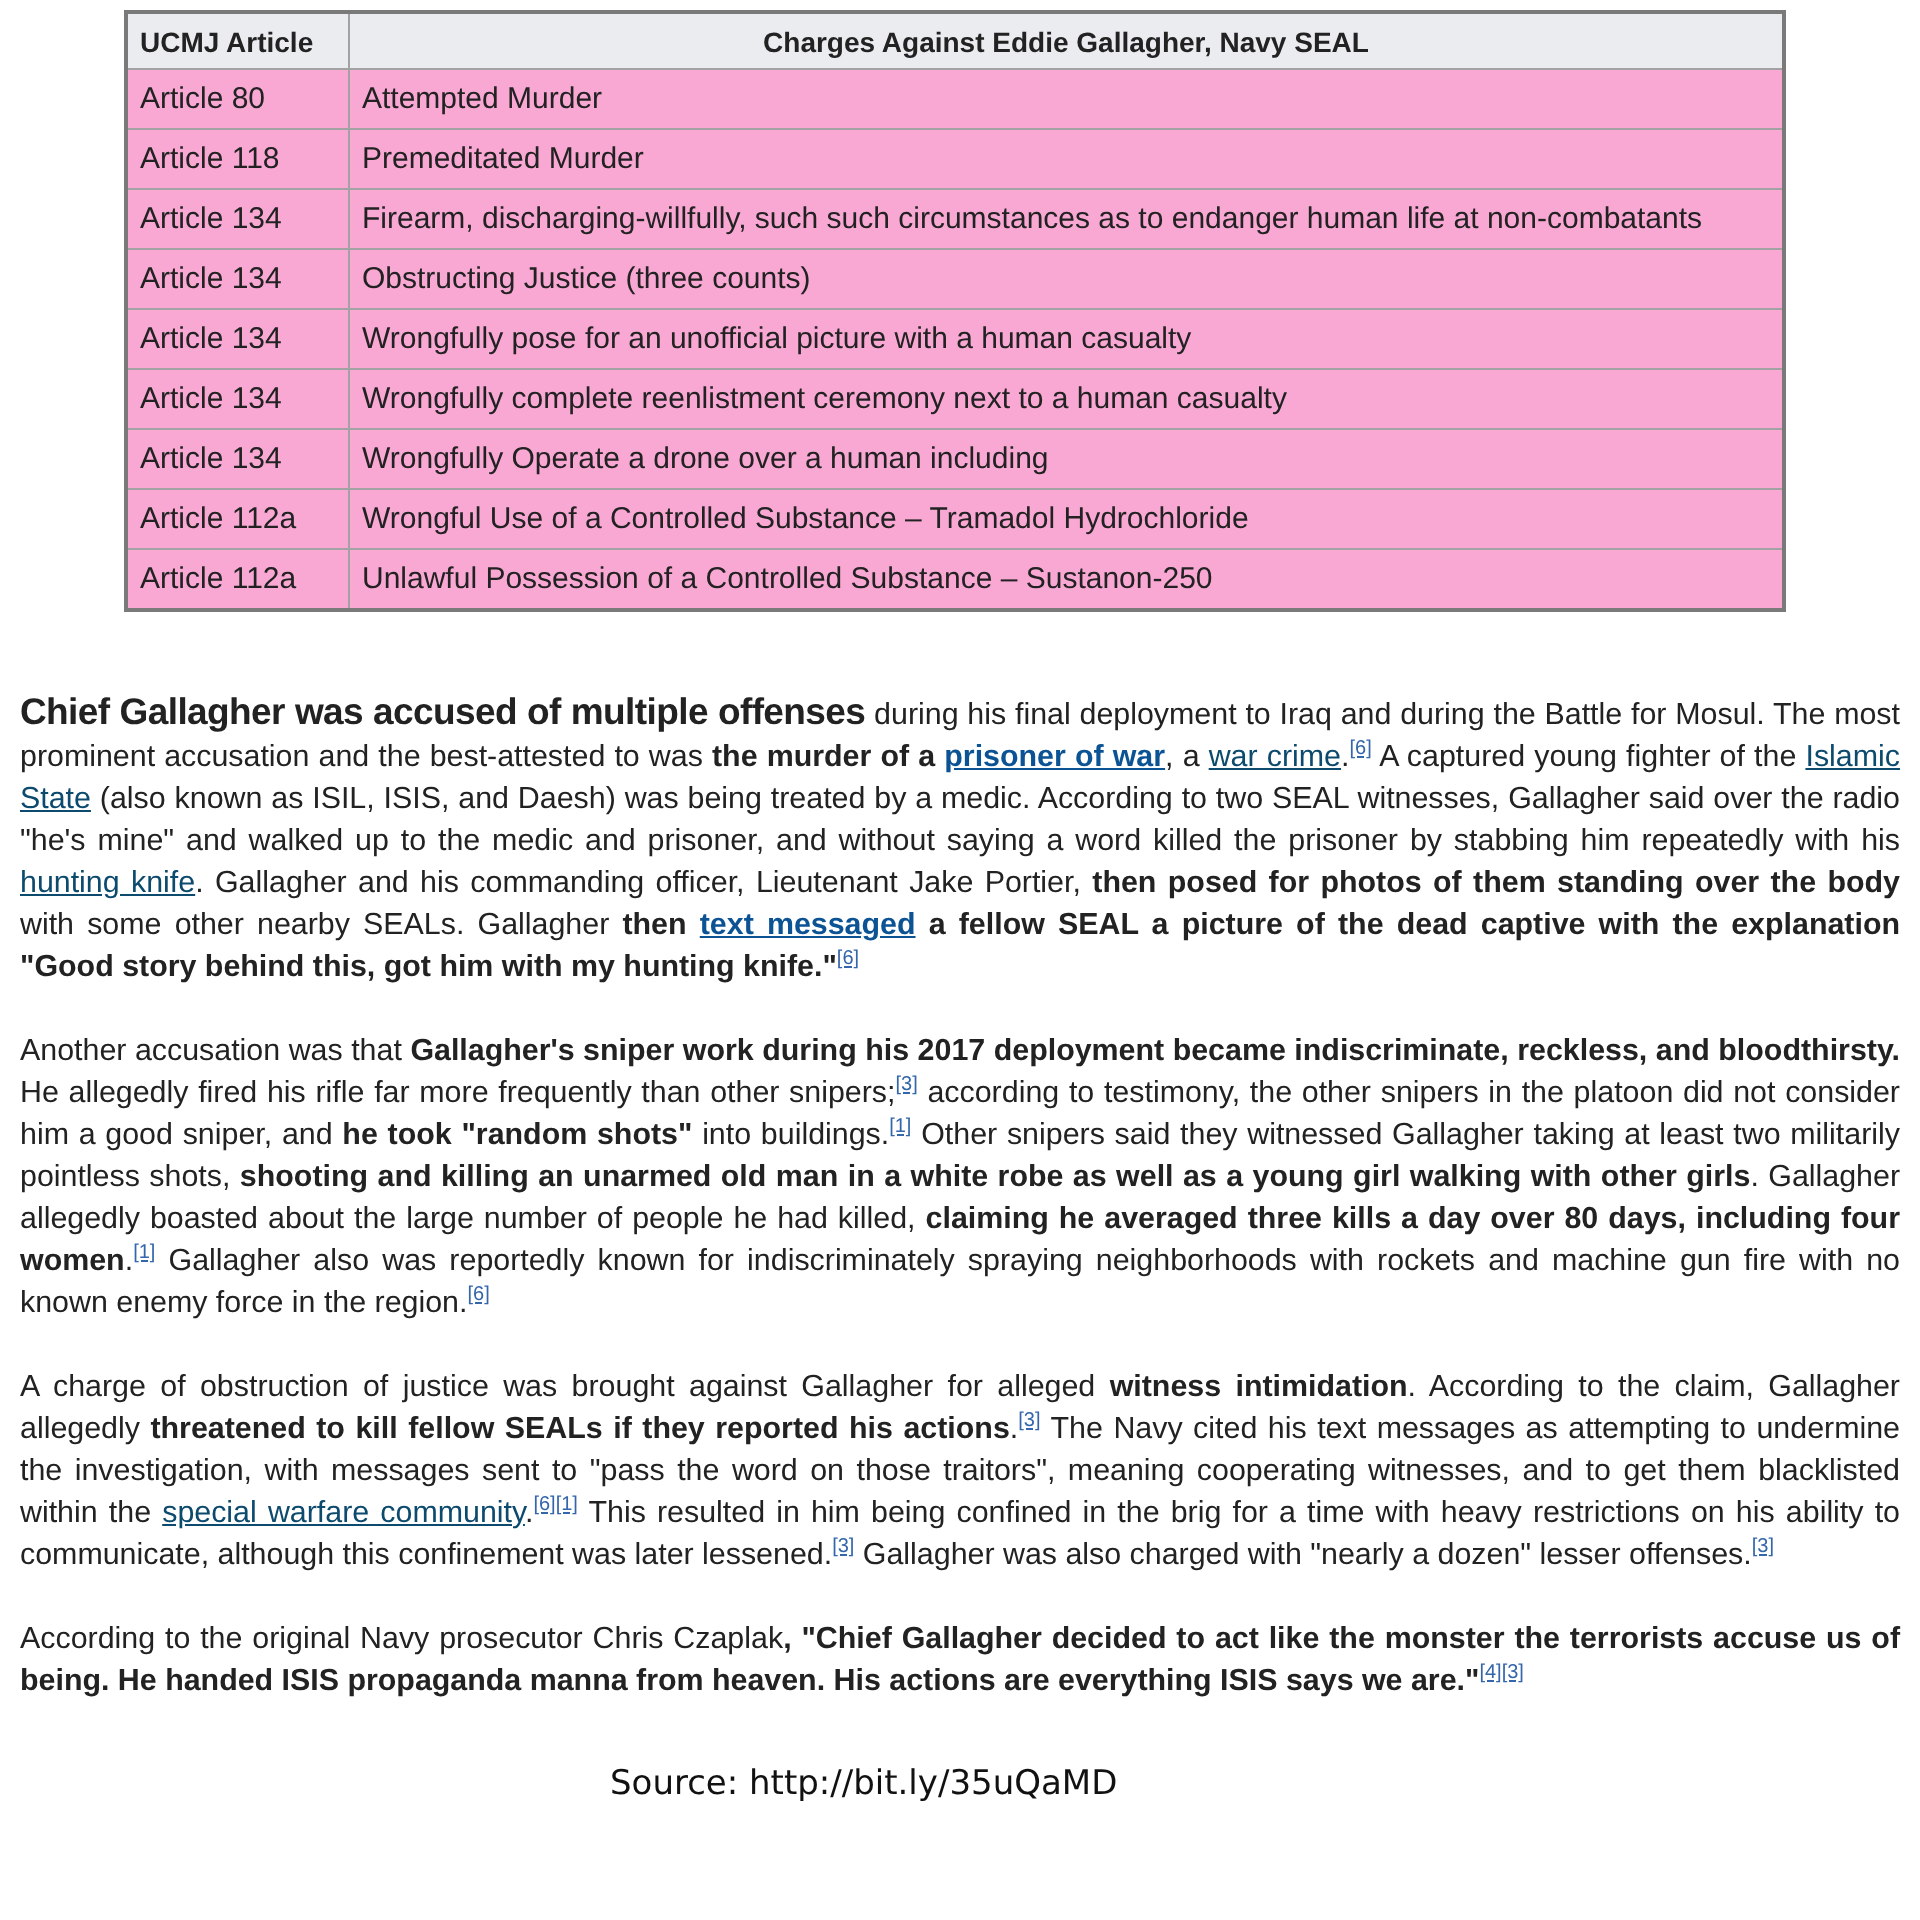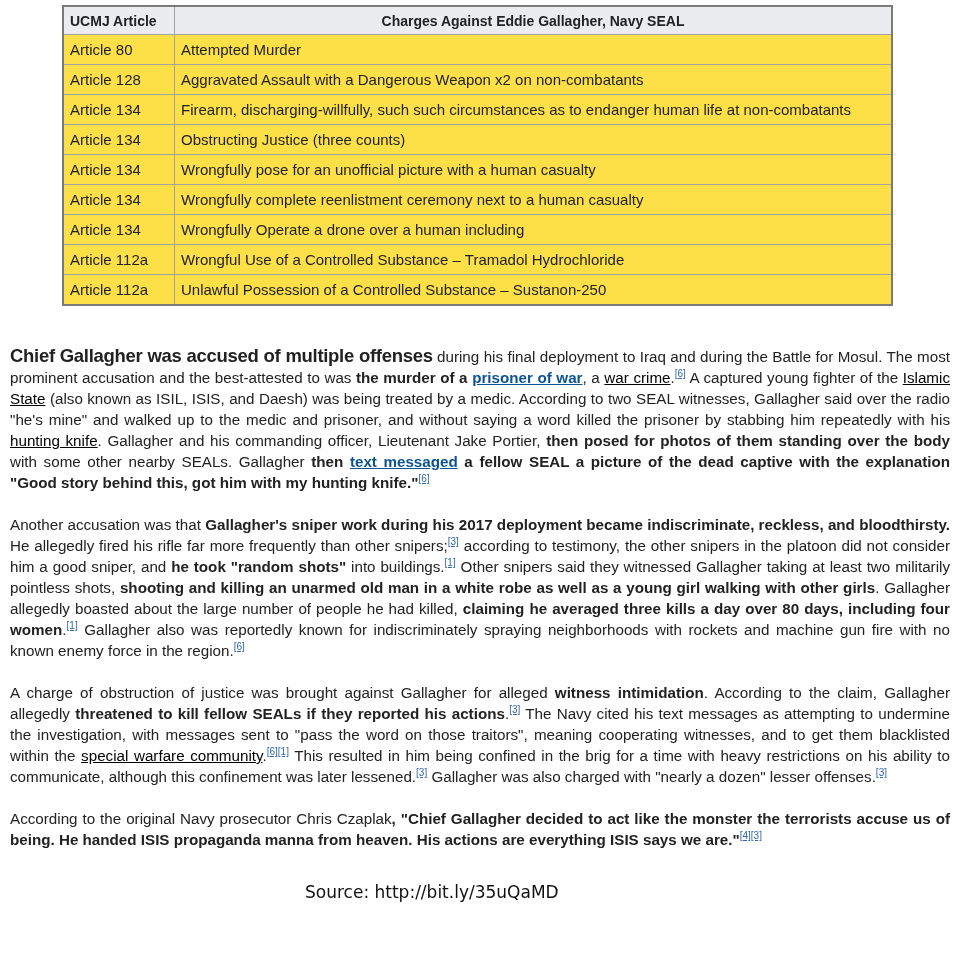--- a/index.html
+++ b/index.html
@@ -4,49 +4,49 @@
 <style>
   html, body { margin: 0; padding: 0; background: #ffffff; }
   body { width: 960px; height: 960px; position: relative; overflow: hidden; color: #222222;
          font-family: "Liberation Sans", sans-serif; }
   .charges-table { position: absolute; left: 62px; top: 5px; width: 831px; border-collapse: collapse;
          border: 2px solid #7a7a7a; background: #f9f9f9; font-size: 15px; }
   .charges-table th, .charges-table td { border: 1px solid #a2a2a2; height: 29px; padding: 0 6px; text-align: left; color: #222; }
   .charges-table th { background: #eaecf0; font-weight: bold; font-size: 14px; height: 27px; }
   .charges-table th.col-charge { text-align: center; }
   .charges-table td.col-article { width: 98px; }
-  .charges-table tr td { background: #fde047; }
+  .charges-table tr td { background: #f9a8d4; }
   .article { position: absolute; left: 10px; width: 940px; font-size: 15.2px; line-height: 21px; text-align: justify; color: #222; }
   .article p { margin: 0 0 21px 0; }
   .lead { font-size: 18.5px; font-weight: bold; letter-spacing: -0.3px; margin-top: 48px; }
   b { font-weight: bold; }
   a { color: #0b5394; }
-  a.weak { color: #000000; }
+  a.weak { color: #0c4a6e; }
   sup { font-size: 10px; line-height: 0; vertical-align: super; }
   sup a { color: #3366aa; }
   .source { position: absolute; left: 305px; top: 882px; font-family: "DejaVu Sans", sans-serif; font-size: 17px; color: #111; }
 </style>
 </head>
 <body>
 
 <table class="charges-table">
   <thead>
     <tr>
       <th class="col-article">UCMJ Article</th>
       <th class="col-charge">Charges Against  Eddie Gallagher,  Navy SEAL</th>
     </tr>
   </thead>
   <tbody>
     <tr>
         <td class="col-article">Article 80</td>
         <td>Attempted Murder</td>
       </tr>
     <tr>
-        <td class="col-article">Article 128</td>
-        <td>Aggravated Assault with a Dangerous Weapon x2 on non-combatants</td>
+        <td class="col-article">Article 118</td>
+        <td>Premeditated Murder</td>
       </tr>
     <tr>
         <td class="col-article">Article 134</td>
         <td>Firearm, discharging-willfully, such such circumstances as to endanger human life at non-combatants</td>
       </tr>
     <tr>
         <td class="col-article">Article 134</td>
         <td>Obstructing Justice (three counts)</td>
       </tr>
     <tr>

